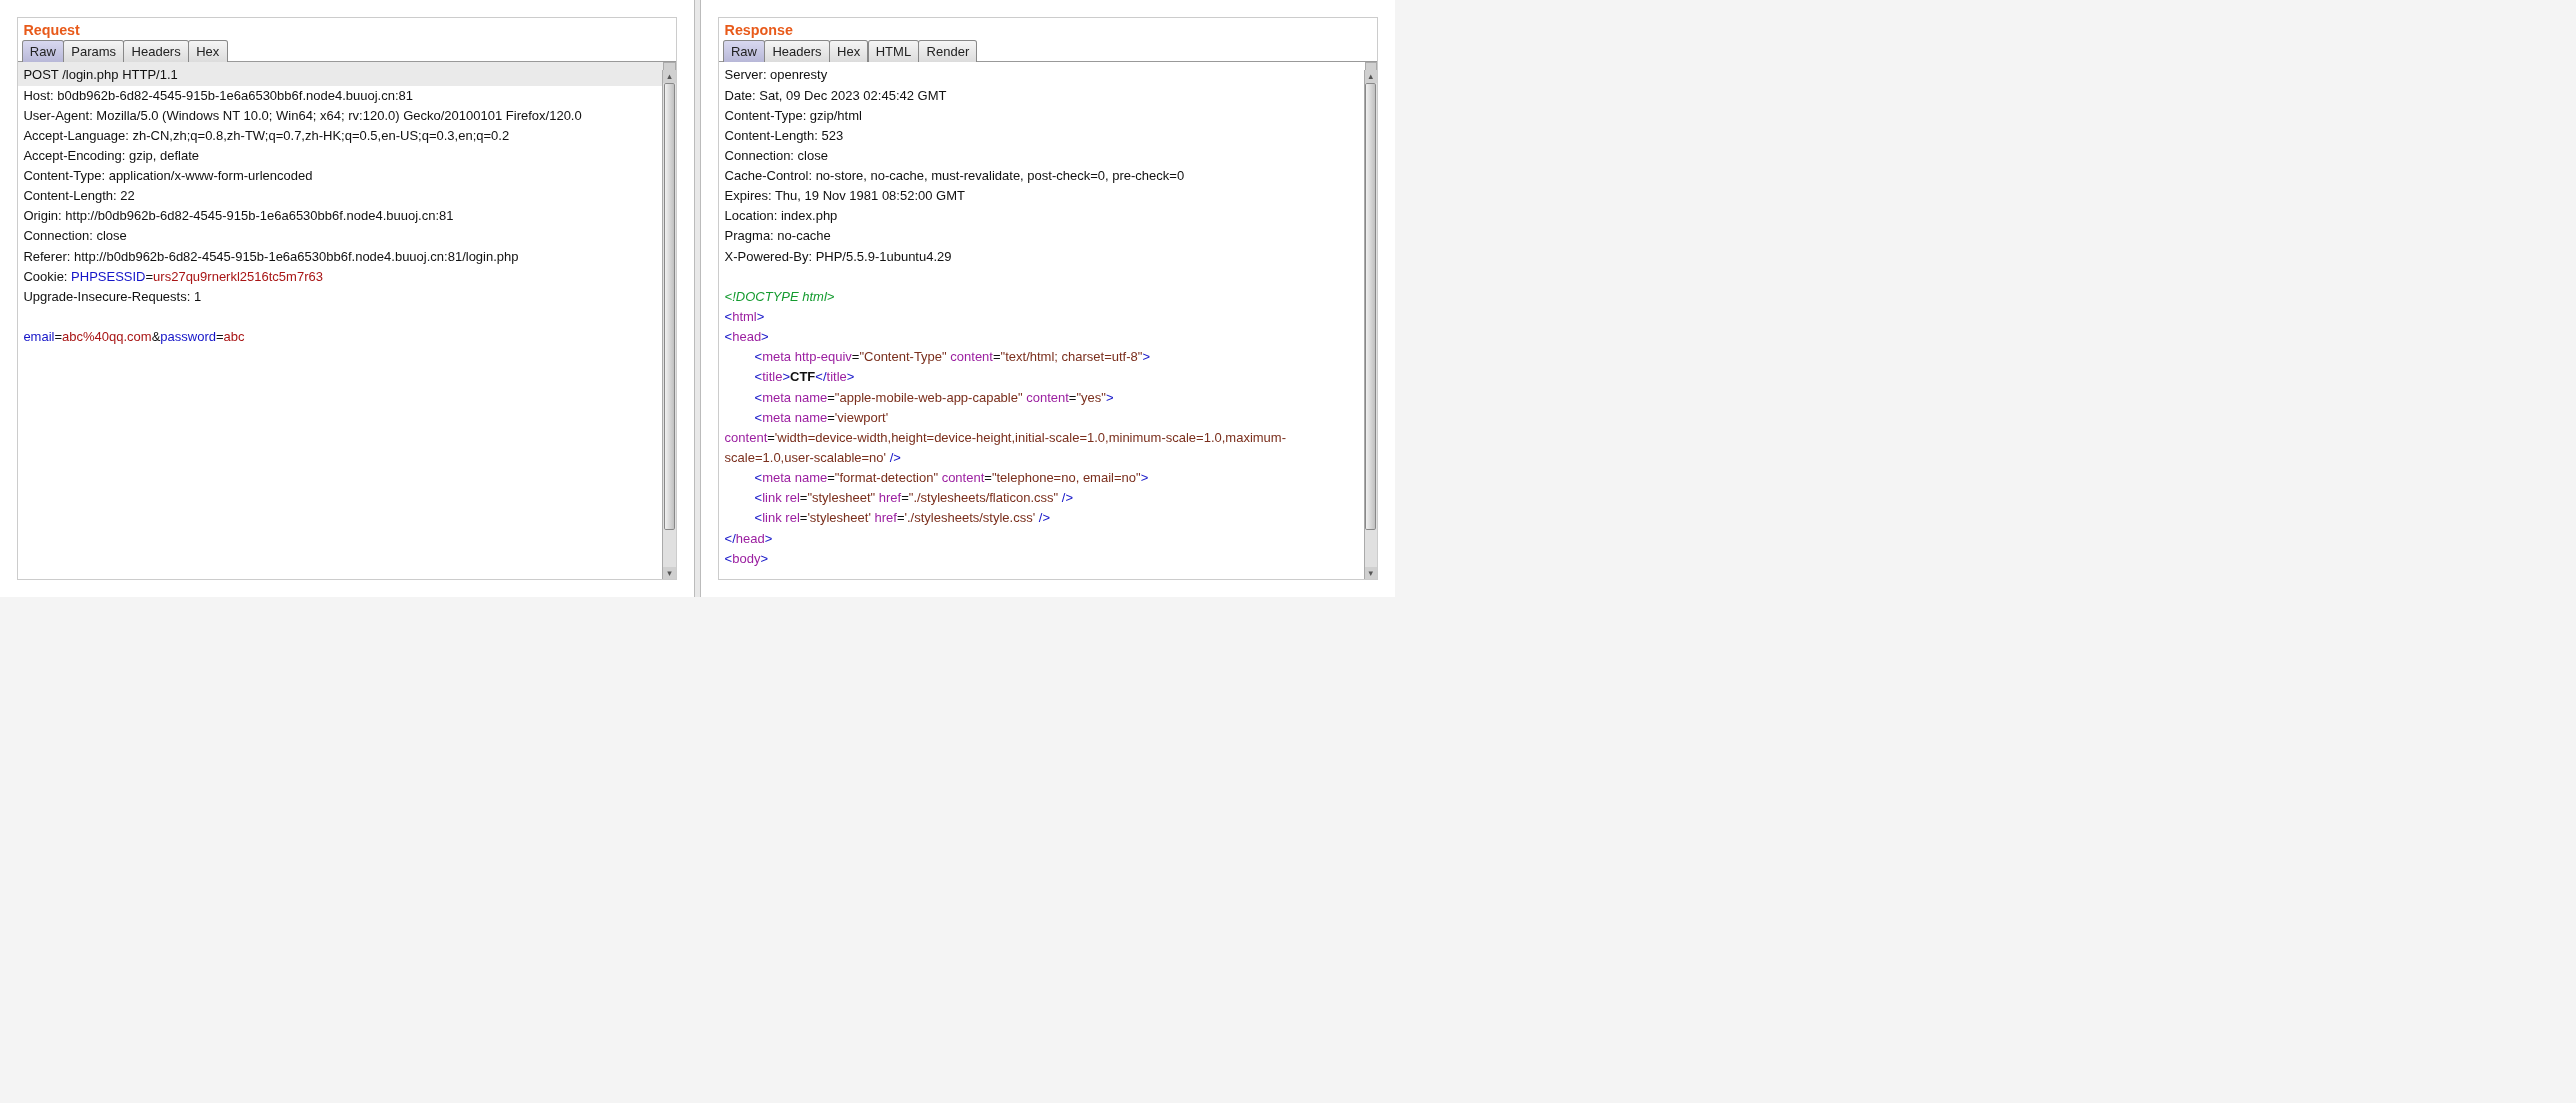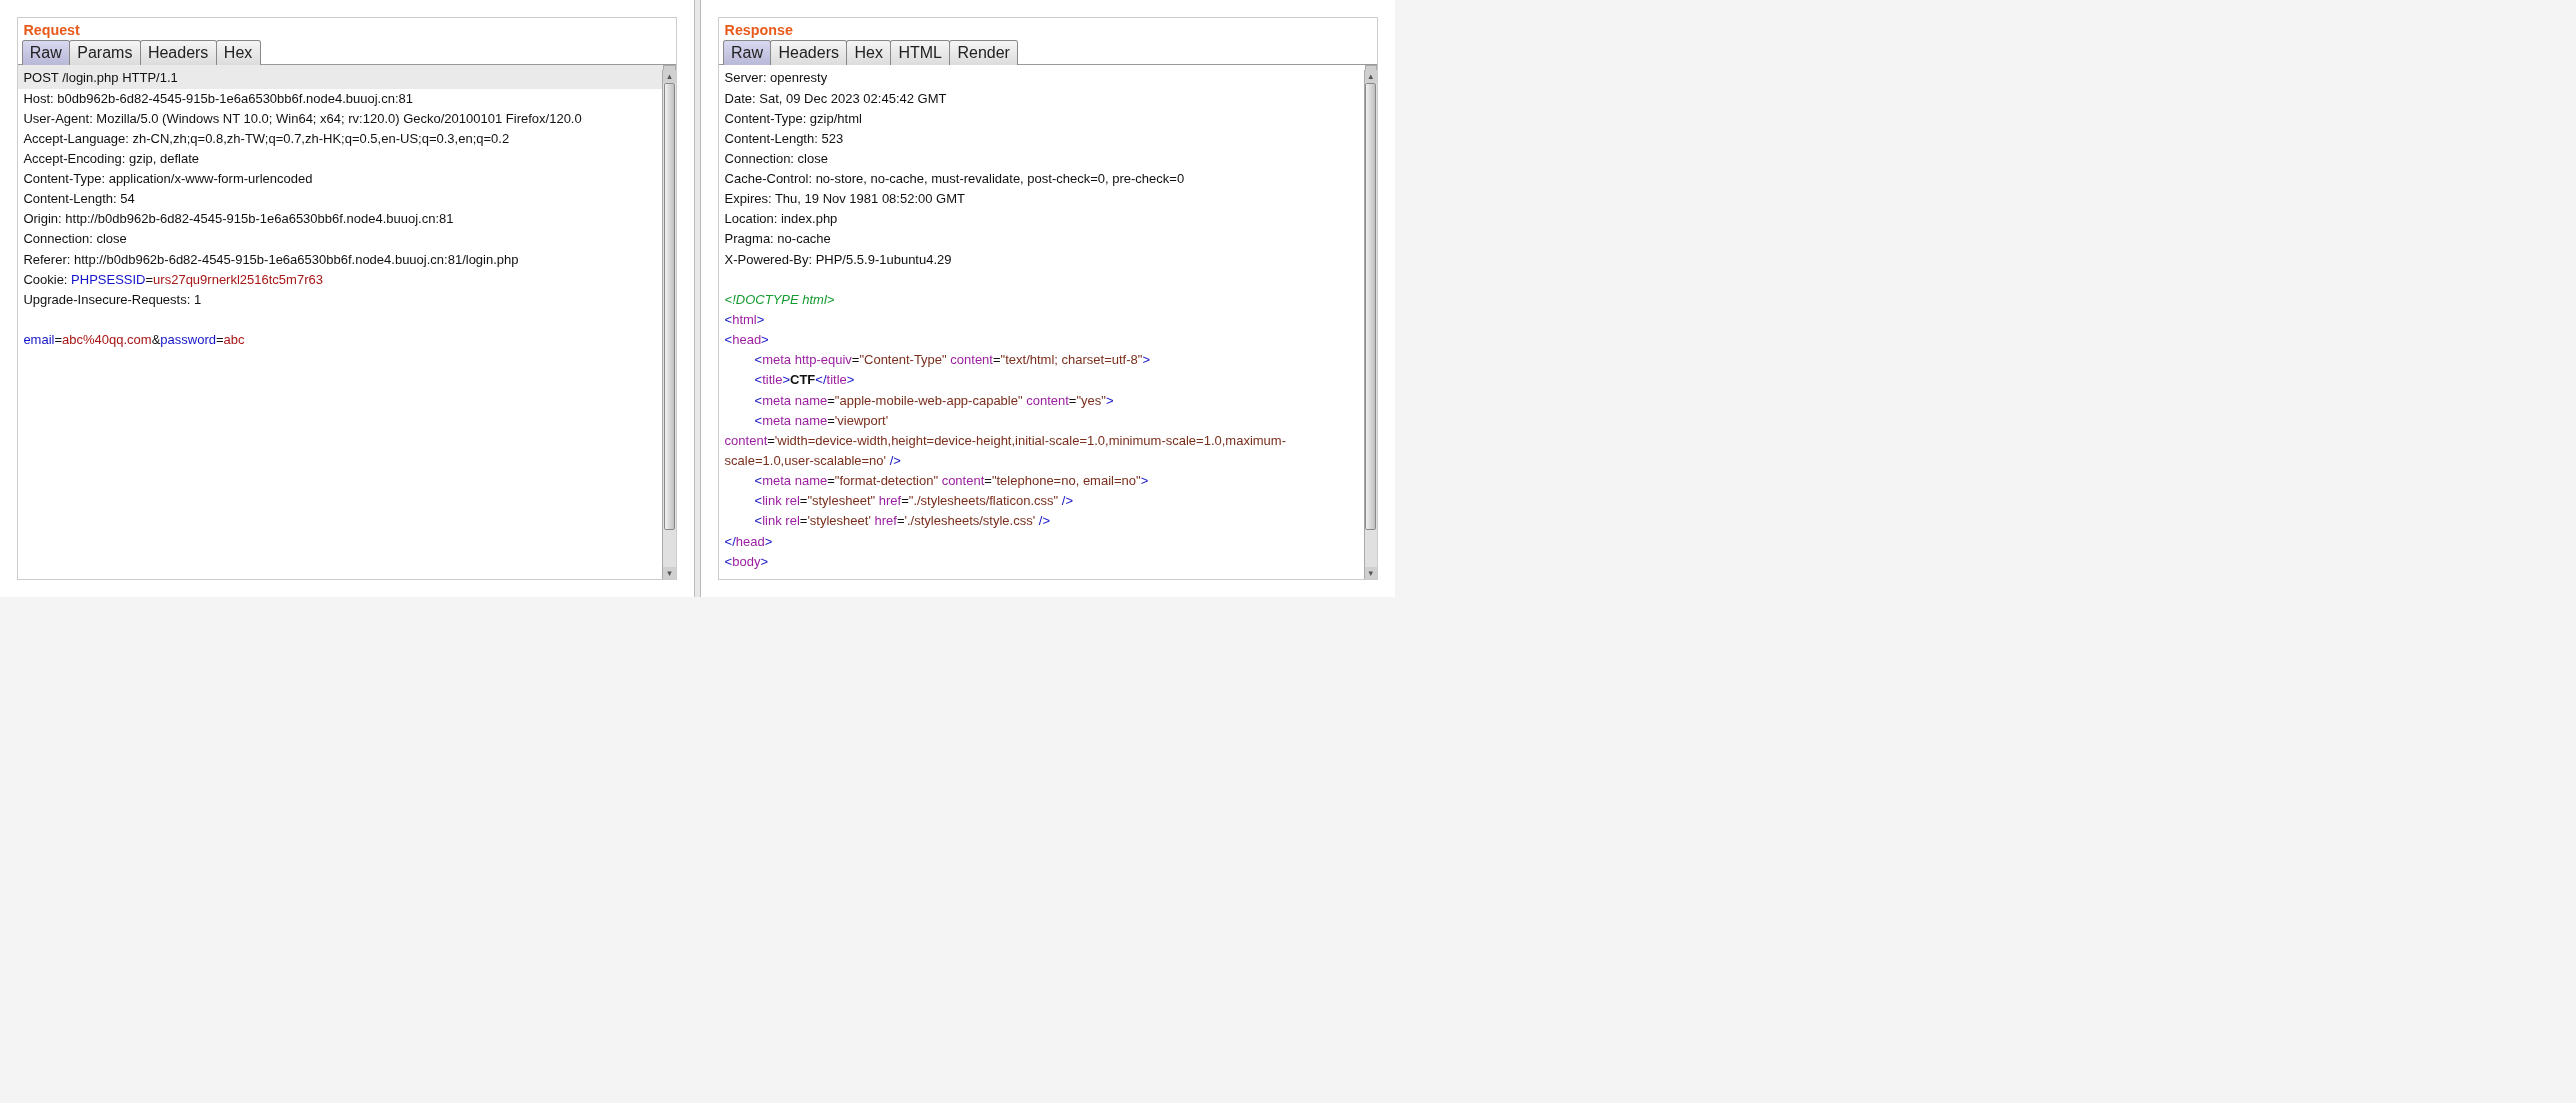--- a/index.html
+++ b/index.html
@@ -1,21 +1,21 @@
 <!DOCTYPE html>
 <html style="font-size:14.3px"><head>
 <meta charset="utf-8">
 <style>
   html,body{margin:0;padding:0;font-family:Arial,Helvetica,sans-serif;background:#f4f4f4;}
   .container{display:flex;height:597px;width:1395px;background:#fff;}
   .panel{display:flex;flex-direction:column;flex:1;border:0.9px solid #ccc;margin:17px;background:#fff;position:relative;}
   .divider{width:5.4px;background:#e8e8e8;border-left:0.9px solid #bbb;border-right:0.9px solid #bbb;}
   .panel-title{color:#e85a1a;font-weight:bold;font-size:14.3px;padding:3.6px 5.4px 1.8px 5.4px;}
   .tabs{display:flex;padding:0 3.6px;border-bottom:0.9px solid #999;}
-  .tab{background:linear-gradient(#f5f5f5,#dcdcdc);border:0.9px solid #888;border-bottom:none;padding:2.7px 7.2px;font-size:16px;cursor:pointer;margin-right:-0.9px;border-radius:2.7px 2.7px 0 0;position:relative;top:0.9px;color:#222;}
+  .tab{background:linear-gradient(#f5f5f5,#dcdcdc);border:0.9px solid #888;border-bottom:none;padding:2.7px 7.2px;font-size:13px;cursor:pointer;margin-right:-0.9px;border-radius:2.7px 2.7px 0 0;position:relative;top:0.9px;color:#222;}
   .tab.active{background:linear-gradient(#d8d8f0,#b8b8d8);font-weight:normal;}
   .content{flex:1;overflow:auto;padding:3.6px 5.4px;font-size:13px;line-height:1.55;color:#111;position:relative;background:#fff;}
   .content .first-line{background:#eaeaea;margin:-3.6px -5.4px 0 -5.4px;padding:3.6px 5.4px 0 5.4px;}
   .c-blue{color:#1414c8;}
   .c-red{color:#a81515;}
   .c-brown{color:#7a2e1c;}
   .c-purple{color:#9b1fa0;}
   .c-green{color:#149b2f;font-style:italic;}
   .indent{padding-left:30px;display:block;}
   .scrollbar{position:absolute;right:0;top:0;bottom:0;width:12.5px;background:#e0e0e0;border-left:0.9px solid #aaa;}
@@ -39,21 +39,21 @@
         <div class="tab">Hex</div>
       </div>
     <div class="content" id="req-content">
       <div class="small-scroll"></div>
     <div class="first-line">POST /login.php HTTP/1.1</div>
         <div>Host: b0db962b-6d82-4545-915b-1e6a6530bb6f.node4.buuoj.cn:81</div>
         <div>User-Agent: Mozilla/5.0 (Windows NT 10.0; Win64; x64; rv:120.0) Gecko/20100101 Firefox/120.0</div>
         <div>Accept-Language: zh-CN,zh;q=0.8,zh-TW;q=0.7,zh-HK;q=0.5,en-US;q=0.3,en;q=0.2</div>
         <div>Accept-Encoding: gzip, deflate</div>
         <div>Content-Type: application/x-www-form-urlencoded</div>
-        <div>Content-Length: 54</div>
+        <div>Content-Length: 22</div>
         <div>Origin: http://b0db962b-6d82-4545-915b-1e6a6530bb6f.node4.buuoj.cn:81</div>
         <div>Connection: close</div>
         <div>Referer: http://b0db962b-6d82-4545-915b-1e6a6530bb6f.node4.buuoj.cn:81/login.php</div>
         <div>Cookie: <span class="c-blue">PHPSESSID</span>=<span class="c-red">urs27qu9rnerkl2516tc5m7r63</span></div>
         <div>Upgrade-Insecure-Requests: 1</div>
         <div>&nbsp;</div>
         <div><span class="c-blue">email</span>=<span class="c-red">abc%40qq.com</span>&amp;<span class="c-blue">password</span>=<span class="c-red">abc</span></div>
       </div>
     <div class="scrollbar" style="top:52px;">
       <div class="arrow-up">▴</div>

